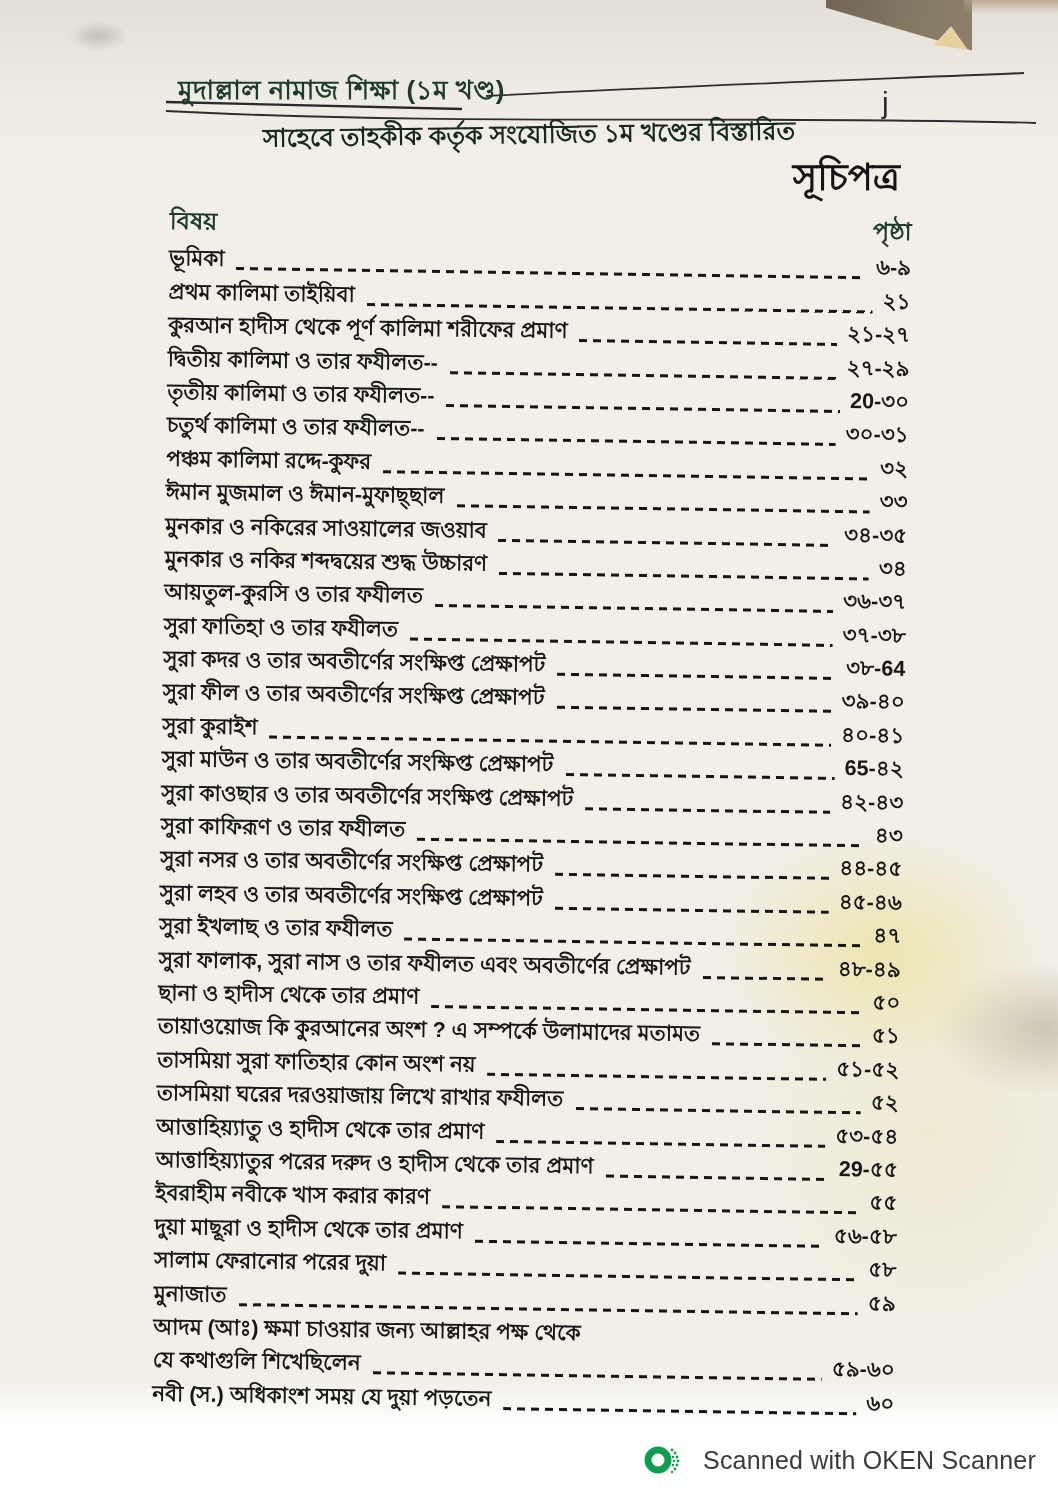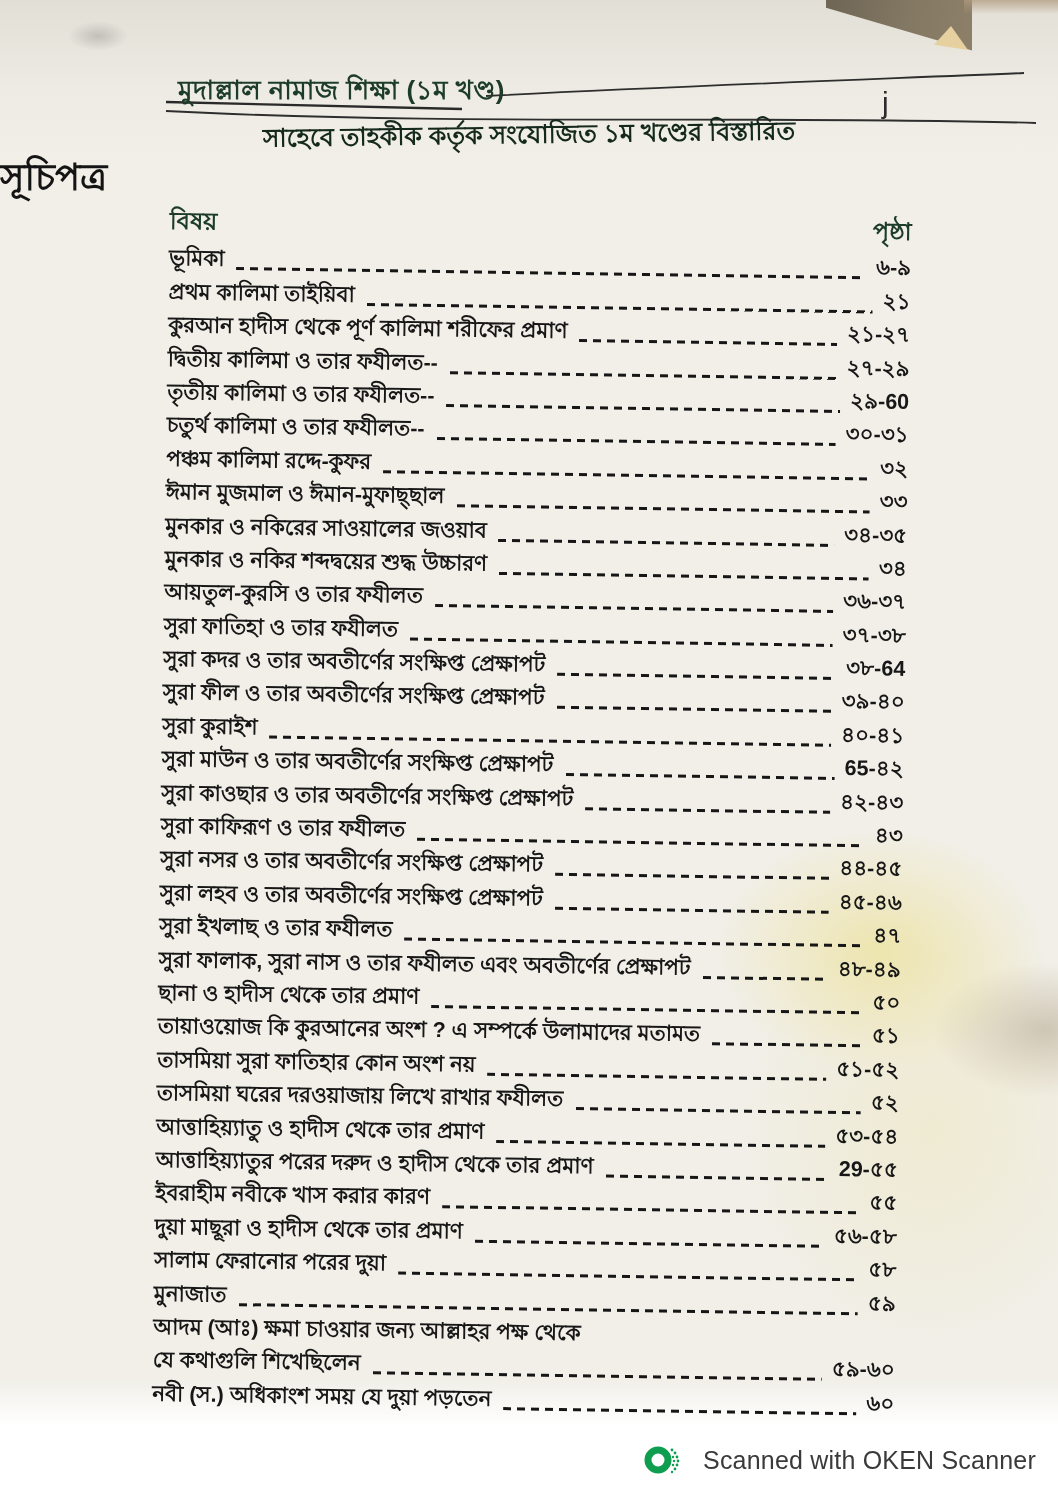--- a/index.html
+++ b/index.html
@@ -46,21 +46,21 @@
     font-size:26px; font-weight:bold; color:var(--header_ink, #1c3b28);
     white-space:nowrap; letter-spacing:.5px;margin-left:8px;
   }
   .subtitle{
     position:absolute; left:0; top:115px; width:1058px;
     text-align:center; font-size:25px; font-weight:bold;
     color:#14281c; transform:rotate(-0.8deg); white-space:nowrap;
   }
   .main-title{
     position:absolute; left:0; top:148px; width:900px;
-    text-align:left; font-size:37px; font-weight:bold; color:#141414;
+    text-align:right; font-size:37px; font-weight:bold; color:#141414;
   }
   .toc{
     position:absolute; left:170px; top:206px; width:742px;
     transform:rotate(0.85deg); transform-origin:0 0;
   }
   .toc-head{
     display:flex; justify-content:space-between; align-items:flex-end;
     font-size:24px; font-weight:bold; color:var(--header_ink, #1c3b28);
     height:36px; margin-bottom:2px;
   }
@@ -126,21 +126,21 @@
           <span class="p">২১-২৭</span>
         </div>
         <div class="toc-row">
           <span class="t">দ্বিতীয় কালিমা ও তার ফযীলত--</span>
           <span class="leader"></span>
           <span class="p">২৭-২৯</span>
         </div>
         <div class="toc-row">
           <span class="t">তৃতীয় কালিমা ও তার ফযীলত--</span>
           <span class="leader"></span>
-          <span class="p">২৯-60</span>
+          <span class="p">20-৩০</span>
         </div>
         <div class="toc-row">
           <span class="t">চতুর্থ কালিমা  ও তার ফযীলত--</span>
           <span class="leader"></span>
           <span class="p">৩০-৩১</span>
         </div>
         <div class="toc-row">
           <span class="t">পঞ্চম কালিমা রদ্দে-কুফর</span>
           <span class="leader"></span>
           <span class="p">৩২</span>

